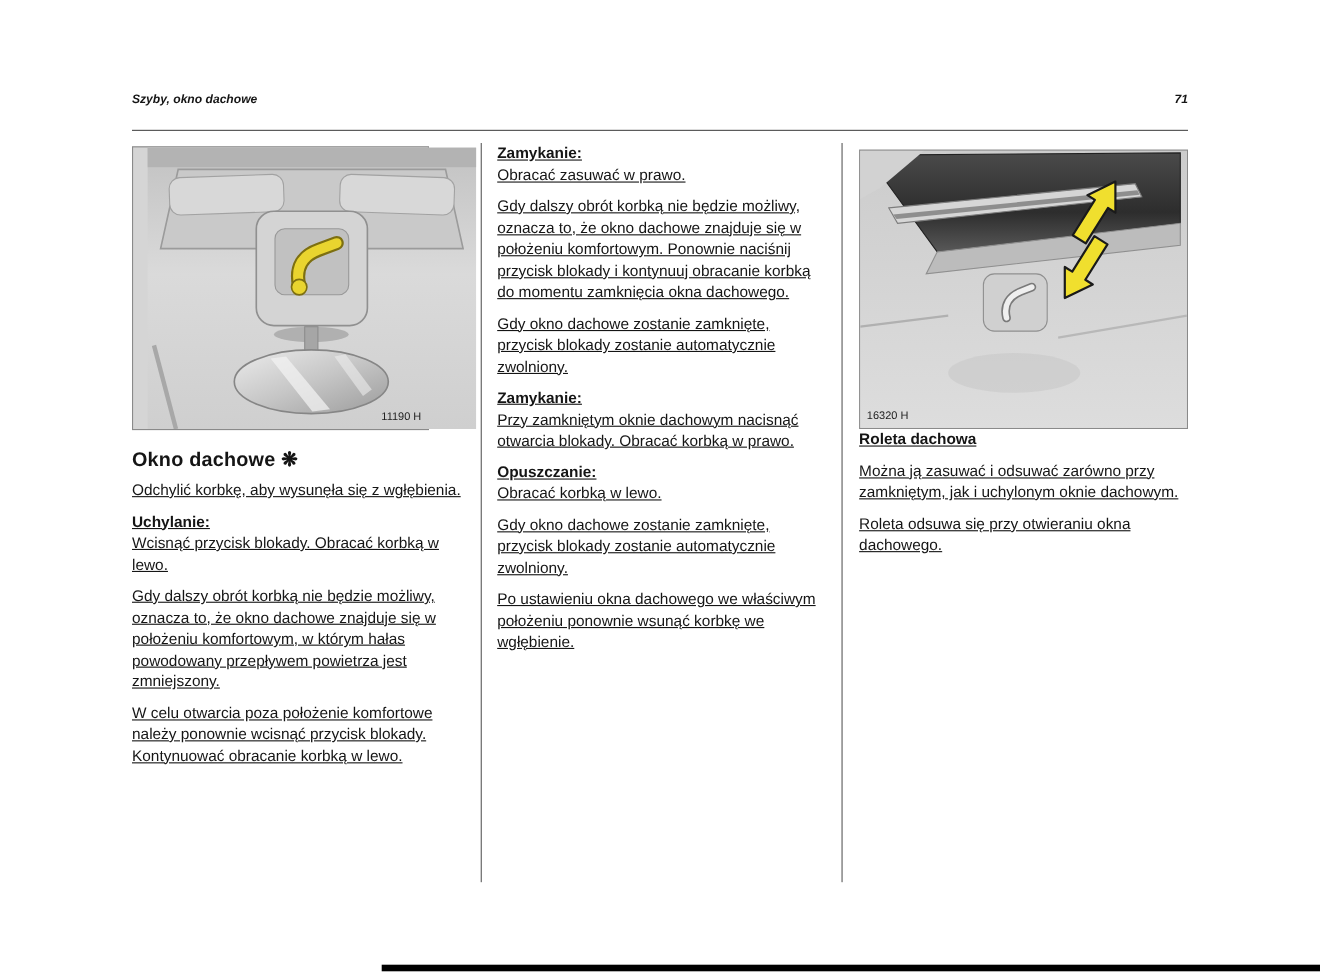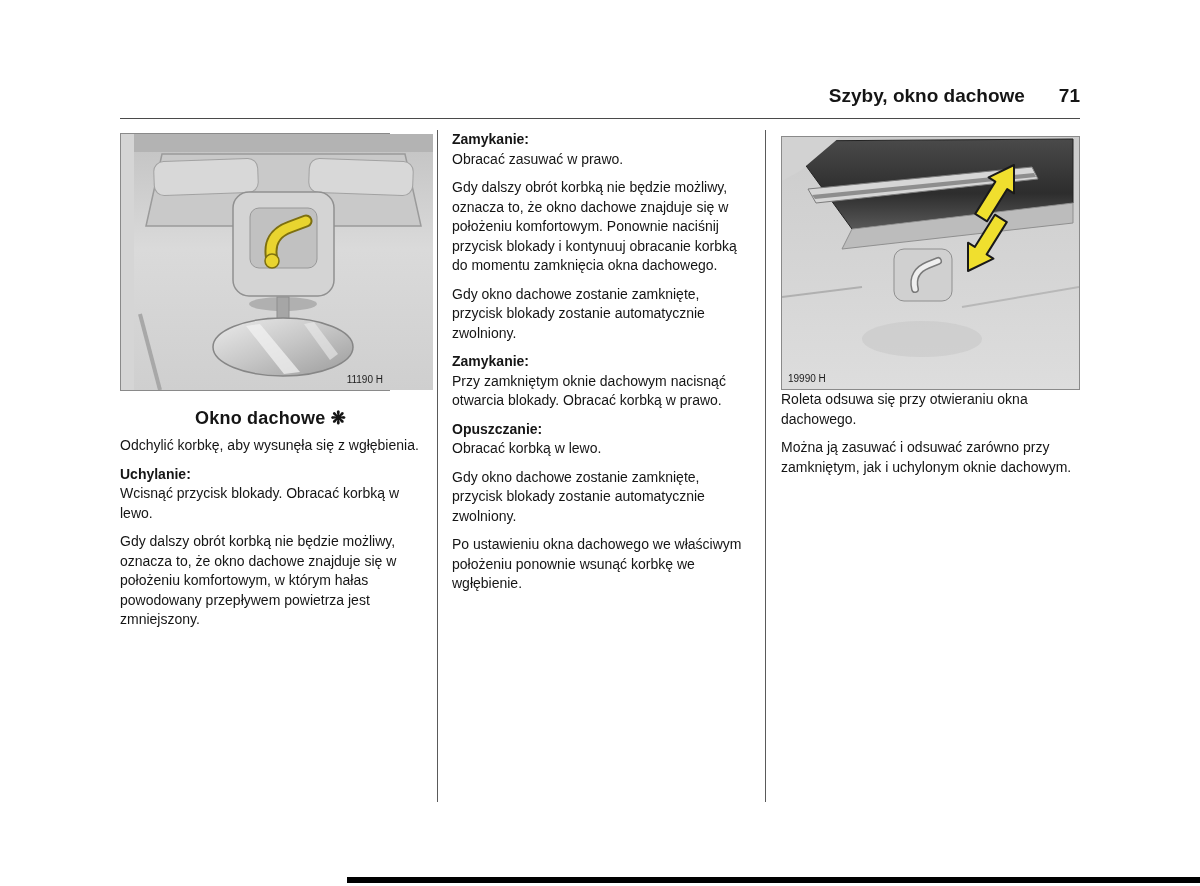--- a/index.html
+++ b/index.html
@@ -6,40 +6,40 @@
   html,body { background:#ffffff; }
   body {
     width:1200px; height:886px; position:relative; overflow:hidden;
     font-family:"Liberation Sans", sans-serif; color:#151515;
   }
   .page { position:absolute; inset:0; background:#fff; }
 
   
   .header {
     position:absolute; top:85px; left:120px; width:960px;
-    display:flex; justify-content:flex-end; align-items:baseline; gap:34px;
-    font-weight:bold; font-size:19px;
+    display:flex; justify-content:space-between; align-items:baseline; gap:34px;
+    font-weight:bold; font-size:11px;font-style:italic;
   }
   .header-rule { position:absolute; top:118px; left:120px; width:960px; height:1px; background:#4a4a4a; }
 
   
   .divider { position:absolute; top:130px; height:672px; width:1px; background:#5a5a5a; }
   .divider-1 { left:437px; }
   .divider-2 { left:765px; }
 
   
   .col { position:absolute; }
   .col-left  { left:120px; top:133px; width:301px; }
   .col-mid   { left:452px; top:130px; width:296px; }
   .col-right { left:781px; top:136px; width:299px; }
 
   
-  .col p { font-size:14px; line-height:19.5px; margin:0 0 9px 0; }
+  .col p { font-size:14px; line-height:19.5px; margin:0 0 9px 0;text-decoration:underline; }
   .col p.label { font-weight:bold; margin:0; }
-  h2.section { font-size:18px; font-weight:bold; margin:16px 0 7px 0; letter-spacing:0.2px;text-align:center; }
+  h2.section { font-size:18px; font-weight:bold; margin:16px 0 7px 0; letter-spacing:0.2px; }
   .subhead { font-size:14.5px; font-weight:bold; margin:16px 0 2px 0; }
 
   
   figure { position:relative; border:1px solid #8a8a8a; background:#d5d5d5; line-height:0; }
   .fig-left  { width:270px; height:258px;padding-left:13px; }
   .fig-right { width:299px; height:254px; }
   .fig-label {
     position:absolute; bottom:4px; font-size:10px; line-height:12px;
     color:#1d1d1d; font-family:"Liberation Sans", sans-serif;
   }
@@ -96,20 +96,21 @@
         <path d="M6,180 L26,256" stroke="#a8a8a8" stroke-width="4" fill="none"></path>
       </svg>
       <span class="fig-label right-side">11190 H</span>
     </figure>
 
     <h2 class="section">Okno dachowe ❋</h2>
     <p>Odchylić korbkę, aby wysunęła się z wgłębienia.</p>
     <p class="label">Uchylanie:</p>
     <p>Wcisnąć przycisk blokady. Obracać korbką w lewo.</p>
     <p>Gdy dalszy obrót korbką nie będzie możliwy, oznacza to, że okno dachowe znajduje się w położeniu komfortowym, w którym hałas powodowany przepływem powietrza jest zmniejszony.</p>
+    <p>W celu otwarcia poza położenie komfortowe należy ponownie wcisnąć przycisk blokady. Kontynuować obracanie korbką w lewo.</p>
   </div>
 
   <div class="col col-mid">
     <p class="label">Zamykanie:</p>
     <p>Obracać zasuwać w prawo.</p>
     <p>Gdy dalszy obrót korbką nie będzie możliwy, oznacza to, że okno dachowe znajduje się w położeniu komfortowym. Ponownie naciśnij przycisk blokady i kontynuuj obracanie korbką do momentu zamknięcia okna dachowego.</p>
     <p>Gdy okno dachowe zostanie zamknięte, przycisk blokady zostanie automatycznie zwolniony.</p>
     <p class="label">Zamykanie:</p>
     <p>Przy zamkniętym oknie dachowym nacisnąć otwarcia blokady. Obracać korbką w prawo.</p>
     <p class="label">Opuszczanie:</p>
@@ -142,21 +143,22 @@
           <path transform="translate(232,28) rotate(32)" d="M0,0 L-15,24 L-7,24 L-7,62 L7,62 L7,24 L15,24 Z"></path>
           <path transform="translate(186,134) rotate(212)" d="M0,0 L-15,24 L-7,24 L-7,62 L7,62 L7,24 L15,24 Z"></path>
         </g>
         <rect x="112" y="112" width="58" height="52" rx="10" fill="#d0d0d0" stroke="#8f8f8f"></rect>
         <path d="M133,152 C130,140 136,132 146,128 L156,124" fill="none" stroke="#7a7a7a" stroke-width="8" stroke-linecap="round"></path>
         <path d="M133,152 C130,140 136,132 146,128 L156,124" fill="none" stroke="#efefef" stroke-width="5" stroke-linecap="round"></path>
         <path d="M0,160 L80,150" stroke="#b0b0b0" stroke-width="2"></path>
         <path d="M180,170 L297,150" stroke="#b8b8b8" stroke-width="2"></path>
         <ellipse cx="140" cy="202" rx="60" ry="18" fill="#c8c8c8" opacity="0.6"></ellipse>
       </svg>
-      <span class="fig-label left-side">19990 H</span>
+      <span class="fig-label left-side">16320 H</span>
     </figure>
 
+    <p class="subhead">Roleta dachowa</p>
+    <p>Można ją zasuwać i odsuwać zarówno przy zamkniętym, jak i uchylonym oknie dachowym.</p>
     <p>Roleta odsuwa się przy otwieraniu okna dachowego.</p>
-    <p>Można ją zasuwać i odsuwać zarówno przy zamkniętym, jak i uchylonym oknie dachowym.</p>
   </div>
 
   <div class="bottom-bar"></div>
 </div>
 
 </body></html>

